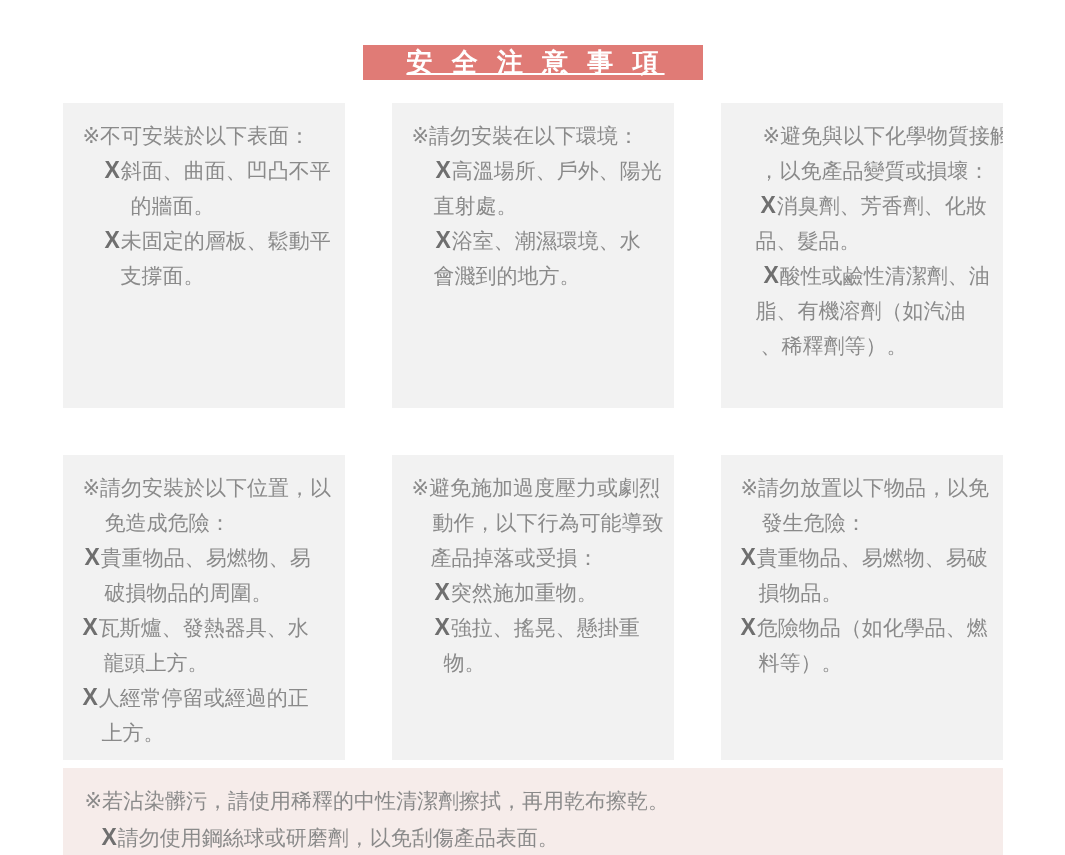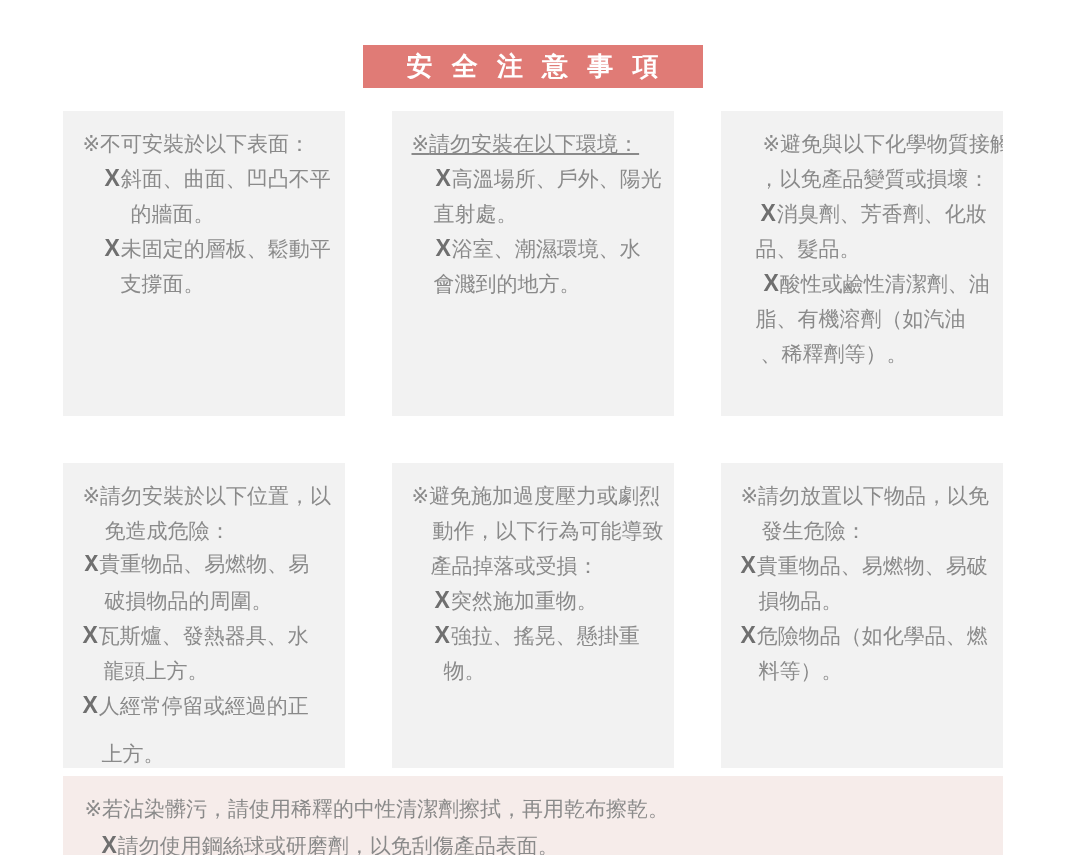--- a/index.html
+++ b/index.html
@@ -3,27 +3,27 @@
 <meta charset="utf-8">
 <style>
   * { margin: 0; padding: 0; box-sizing: border-box; }
   html, body {
     width: 1065px; height: 855px;
     background: #ffffff;
     font-family: "Liberation Sans", "DejaVu Sans", sans-serif;
     overflow: hidden;
   }
   .banner {
-    width: 340px; height: 43px;
+    width: 340px; height: 35px;
     margin: 45px auto 0;
     background: var(--banner-bg, #e07b76);
     color: var(--banner-text, #ffffff);
     display: flex; align-items: center; justify-content: center;
     font-size: 26px; font-weight: 700; letter-spacing: 6px;
-    white-space: nowrap; padding-left: 6px;
+    white-space: nowrap; padding-left: 6px; text-decoration: underline;
   }
   .content { width: 940px; margin: 23px auto 0; }
   .grid {
     display: grid;
     grid-template-columns: repeat(3, 1fr);
     column-gap: 4px; row-gap: 8px; gap: 47px;
   }
   .box {
     background: var(--box-bg, #f2f2f2);
     height: 305px;
@@ -60,44 +60,44 @@
   <div class="content">
     <div class="grid">
       <div class="box">
           <div class="line" style="padding-left: 0px;"><span class="mark-ref">※</span><span>不可安裝於以下表面：</span></div>
           <div class="line" style="padding-left: 22px;"><span class="mark-x">X</span><span>斜面、曲面、凹凸不平</span></div>
           <div class="line" style="padding-left: 48px;"><span>的牆面。</span></div>
           <div class="line" style="padding-left: 22px;"><span class="mark-x">X</span><span>未固定的層板、鬆動平</span></div>
           <div class="line" style="padding-left: 38px;"><span>支撐面。</span></div>
         </div>
       <div class="box">
-          <div class="line" style="padding-left: 0px; text-decoration: underline;"><span class="mark-ref">※</span><span>請勿安裝在以下環境：</span></div>
+          <div class="line" style="padding-left: 0px;"><span class="mark-ref">※</span><span>請勿安裝在以下環境：</span></div>
           <div class="line" style="padding-left: 24px;"><span class="mark-x">X</span><span>高溫場所、戶外、陽光</span></div>
           <div class="line" style="padding-left: 22px;"><span>直射處。</span></div>
           <div class="line" style="padding-left: 24px;"><span class="mark-x">X</span><span>浴室、潮濕環境、水</span></div>
           <div class="line" style="padding-left: 22px;"><span>會濺到的地方。</span></div>
         </div>
       <div class="box">
           <div class="line" style="padding-left: 0px; margin-left: 22px;"><span class="mark-ref">※</span><span>避免與以下化學物質接觸</span></div>
           <div class="line" style="padding-left: 18px;"><span>，以免產品變質或損壞：</span></div>
           <div class="line" style="padding-left: 20px;"><span class="mark-x">X</span><span>消臭劑、芳香劑、化妝</span></div>
           <div class="line" style="padding-left: 15px;"><span>品、髮品。</span></div>
           <div class="line" style="padding-left: 23px;"><span class="mark-x">X</span><span>酸性或鹼性清潔劑、油</span></div>
           <div class="line" style="padding-left: 15px;"><span>脂、有機溶劑（如汽油</span></div>
           <div class="line" style="padding-left: 20px;"><span>、稀釋劑等）。</span></div>
         </div>
       <div class="box">
           <div class="line" style="padding-left: 0px;"><span class="mark-ref">※</span><span>請勿安裝於以下位置，以</span></div>
           <div class="line" style="padding-left: 22px;"><span>免造成危險：</span></div>
-          <div class="line" style="padding-left: 2px; font-family: Liberation Mono, monospace;"><span class="mark-x">X</span><span>貴重物品、易燃物、易</span></div>
+          <div class="line" style="padding-left: 2px;"><span class="mark-x">X</span><span>貴重物品、易燃物、易</span></div>
           <div class="line" style="padding-left: 22px;"><span>破損物品的周圍。</span></div>
           <div class="line" style="padding-left: 0px;"><span class="mark-x">X</span><span>瓦斯爐、發熱器具、水</span></div>
           <div class="line" style="padding-left: 21px;"><span>龍頭上方。</span></div>
           <div class="line" style="padding-left: 0px;"><span class="mark-x">X</span><span>人經常停留或經過的正</span></div>
-          <div class="line" style="padding-left: 19px; margin-top: 13px;"><span>上方。</span></div>
+          <div class="line" style="padding-left: 19px;"><span>上方。</span></div>
         </div>
       <div class="box">
           <div class="line" style="padding-left: 0px;"><span class="mark-ref">※</span><span>避免施加過度壓力或劇烈</span></div>
           <div class="line" style="padding-left: 21px;"><span>動作，以下行為可能導致</span></div>
           <div class="line" style="padding-left: 19px;"><span>產品掉落或受損：</span></div>
           <div class="line" style="padding-left: 23px;"><span class="mark-x">X</span><span>突然施加重物。</span></div>
           <div class="line" style="padding-left: 23px;"><span class="mark-x">X</span><span>強拉、搖晃、懸掛重</span></div>
           <div class="line" style="padding-left: 32px;"><span>物。</span></div>
         </div>
       <div class="box">

